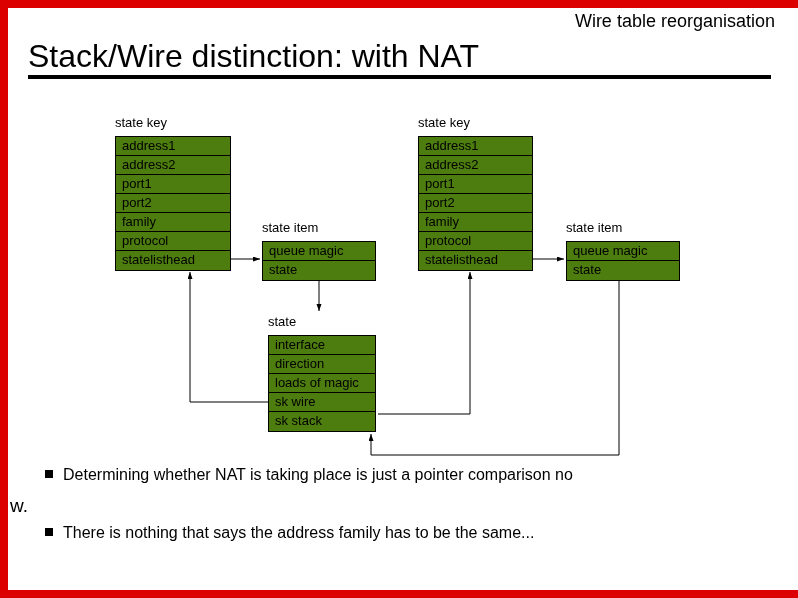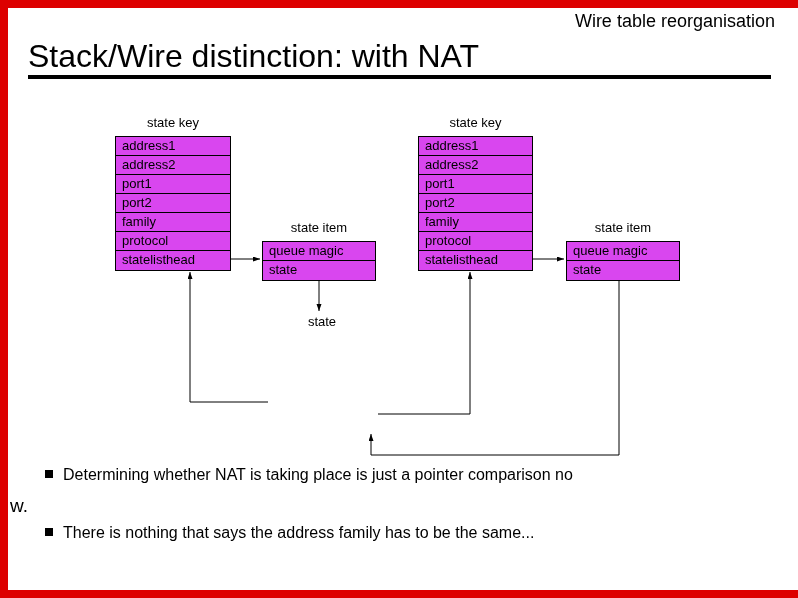--- a/index.html
+++ b/index.html
@@ -13,22 +13,22 @@
   .bar{position:absolute;background:#dd0000}
   .bar-top{left:0;top:0;width:798px;height:8px}
   .bar-left{left:0;top:0;width:8px;height:598px}
   .bar-bottom{left:0;top:590px;width:798px;height:8px}
   
   .context{top:11px;right:23px;font-size:18px;white-space:nowrap}
   .title{left:28px;top:38px;font-size:32px;white-space:nowrap}
   .rule{left:28px;top:75px;width:743px;height:4px;background:#000}
   
   .dbox{position:absolute}
-  .dlabel{text-align:center;font-size:13px;height:22px;line-height:18px}
-  .dtable{border:1px solid #000;background:#d946ef}
+  .dlabel{font-size:13px;height:22px;line-height:18px}
+  .dtable{border:1px solid #000;background:#4d7c0f}
   .drow{height:19px;line-height:18px;font-size:13px;padding-left:6px;
         border-bottom:1px solid #000;white-space:nowrap;box-sizing:border-box}
   .drow:last-child{border-bottom:none}
   
   svg.arrows{position:absolute;left:0;top:0;width:798px;height:598px;pointer-events:none}
   svg.arrows line, svg.arrows polyline{stroke:#000;stroke-width:1;fill:none}
   
   .bullet{position:absolute;font-size:16px;white-space:nowrap}
   .bcont{position:absolute;font-size:19px;white-space:nowrap}
   .sq{display:inline-block;width:8px;height:8px;background:#000;margin-right:10px;vertical-align:2px}
@@ -95,20 +95,27 @@
 <div class="dbox" style="left:566px;top:219px;width:114px">
   <div class="dlabel">state item</div>
   <div class="dtable">
     <div class="drow">queue magic</div>
     <div class="drow">state</div>
   </div>
 </div>
 
 <div class="dbox" style="left:268px;top:313px;width:108px">
   <div class="dlabel">state</div>
+  <div class="dtable">
+    <div class="drow">interface</div>
+    <div class="drow">direction</div>
+    <div class="drow">loads of magic</div>
+    <div class="drow">sk wire</div>
+    <div class="drow">sk stack</div>
+  </div>
 </div>
 
 <div class="bullet" style="left:45px;top:466px">
   <span class="sq"></span><span>Determining whether NAT is taking place is just a pointer comparison no</span>
 </div>
 <div class="bcont" style="left:10px;top:495px">w.</div>
 <div class="bullet" style="left:45px;top:524px">
   <span class="sq"></span><span>There is nothing that says the address family has to be the same...</span>
 </div>
 

